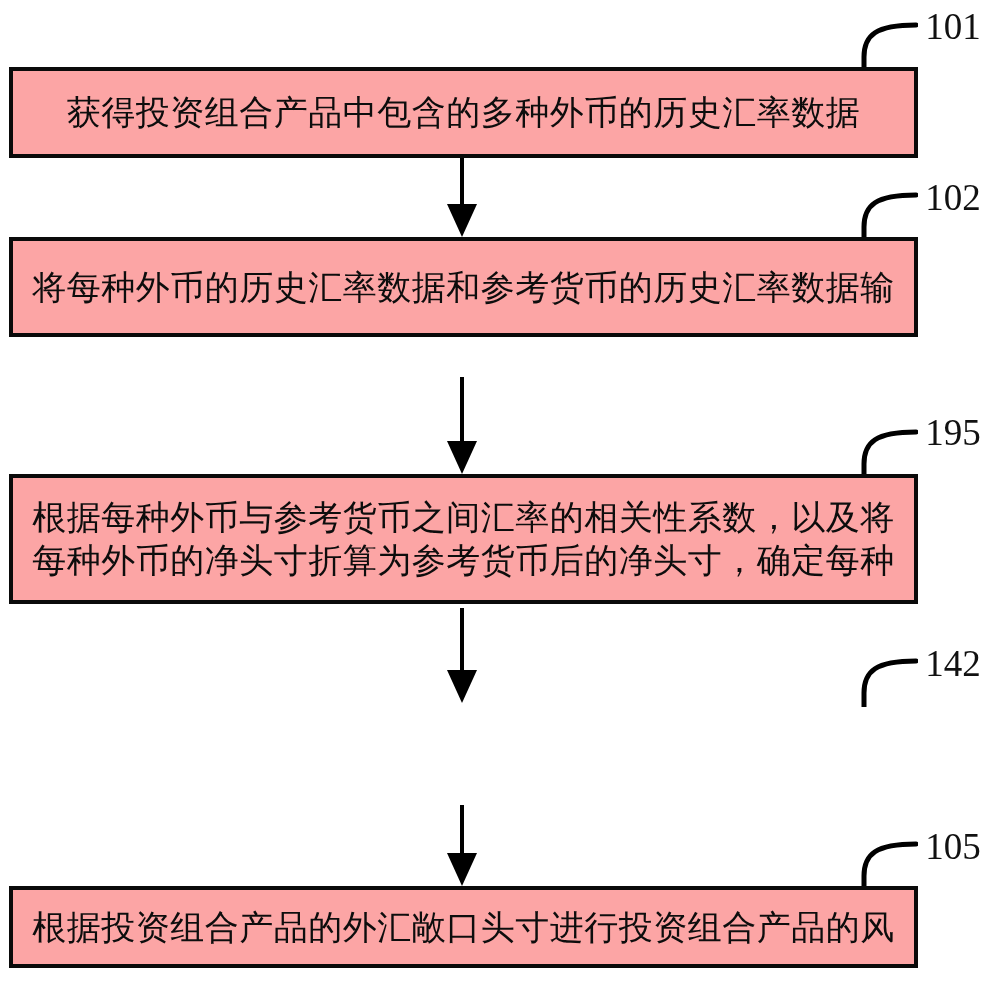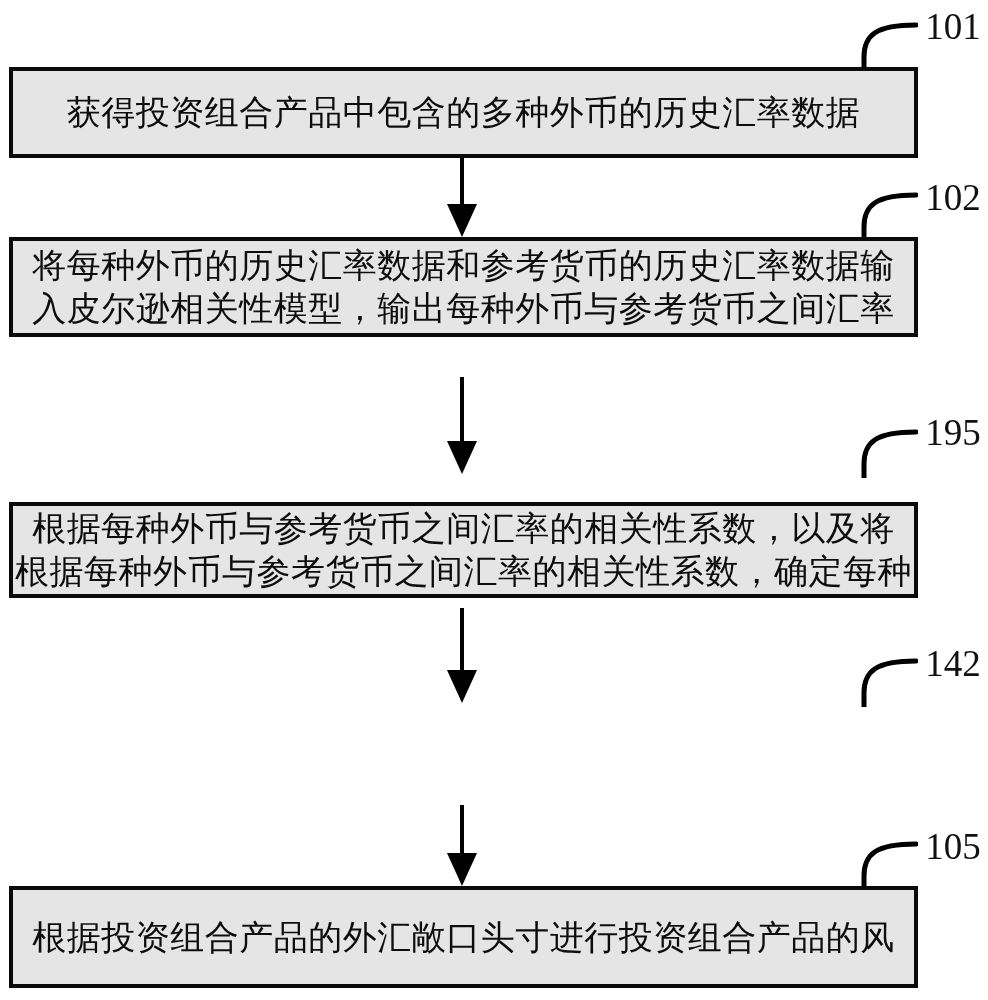--- a/index.html
+++ b/index.html
@@ -8,21 +8,21 @@
     width: 988px; height: 1000px;
     font-family: "Liberation Serif", serif;
     position: relative; overflow: hidden;
   }
   .canvas {
     position: absolute; left: 0; top: 0;
     width: 988px; height: 1000px; background: #ffffff;
   }
   .box {
     position: absolute; left: 9px; width: 909px;
-    border: 4px solid #0a0a0a; background: #e5e5e5;
+    border: 4px solid #0a0a0a; background: #fca5a5;
     display: flex; flex-direction: column;
     justify-content: center; align-items: center;
     color: #0d0d0d;
   }
   .tline {
     font-size: 34px; line-height: 43px; letter-spacing: 0.5px;
     text-align: center; white-space: nowrap;
   }
   .stem {
     position: absolute; left: 460px; width: 4px; background: #000000;
@@ -55,47 +55,46 @@
 
   <div class="stem" style="top:158px; height:49px"></div>
   <div class="head" style="top:204px"></div>
 
   <svg class="leader" style="left:860px; top:191px" width="58" height="50" viewBox="0 0 58 50">
     <path d="M4 50 L4 36 C4 14, 16 4, 56 4" fill="none" stroke="#000000" stroke-width="5" stroke-linecap="round"></path>
   </svg>
   <div class="ref" style="top:179px">102</div>
   <div class="box" style="top:237px; height:100px">
     <div class="tline">将每种外币的历史汇率数据和参考货币的历史汇率数据输</div>
-    <div class="tline">入皮尔逊相关性模型，输出每种外币与参考货币之间汇率</div>
   </div>
 
   <div class="stem" style="top:377px; height:67px"></div>
   <div class="head" style="top:441px"></div>
 
   <svg class="leader" style="left:860px; top:428px" width="58" height="50" viewBox="0 0 58 50">
     <path d="M4 50 L4 36 C4 14, 16 4, 56 4" fill="none" stroke="#000000" stroke-width="5" stroke-linecap="round"></path>
   </svg>
   <div class="ref" style="top:414px">195</div>
-  <div class="box" style="top:502px; height:96px">
+  <div class="box" style="top:474px; height:130px">
     <div class="tline">根据每种外币与参考货币之间汇率的相关性系数，以及将</div>
-    <div class="tline">根据每种外币与参考货币之间汇率的相关性系数，确定每种</div>
+    <div class="tline">每种外币的净头寸折算为参考货币后的净头寸，确定每种</div>
   </div>
 
   <div class="stem" style="top:608px; height:65px"></div>
   <div class="head" style="top:670px"></div>
 
   <svg class="leader" style="left:860px; top:657px" width="58" height="50" viewBox="0 0 58 50">
     <path d="M4 50 L4 36 C4 14, 16 4, 56 4" fill="none" stroke="#000000" stroke-width="5" stroke-linecap="round"></path>
   </svg>
   <div class="ref" style="top:645px">142</div>
 
   <div class="stem" style="top:805px; height:51px"></div>
   <div class="head" style="top:853px"></div>
 
   <svg class="leader" style="left:860px; top:840px" width="58" height="50" viewBox="0 0 58 50">
     <path d="M4 50 L4 36 C4 14, 16 4, 56 4" fill="none" stroke="#000000" stroke-width="5" stroke-linecap="round"></path>
   </svg>
   <div class="ref" style="top:828px">105</div>
-  <div class="box" style="top:886px; height:102px">
+  <div class="box" style="top:886px; height:82px">
     <div class="tline">根据投资组合产品的外汇敞口头寸进行投资组合产品的风</div>
   </div>
 
 </div>
 
 </body></html>

